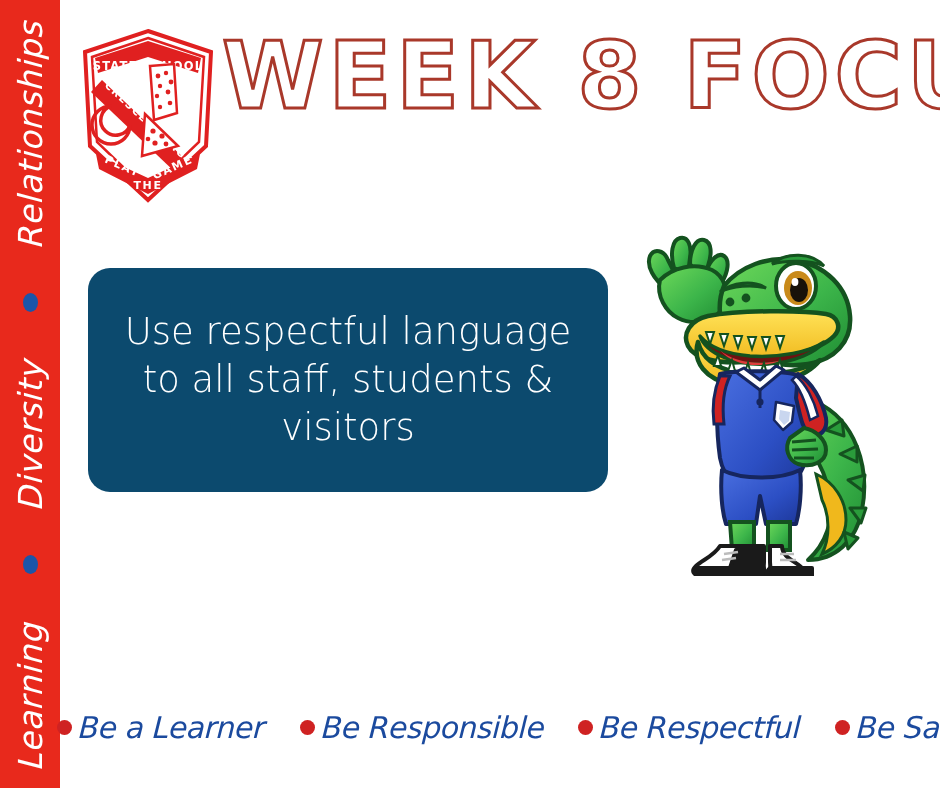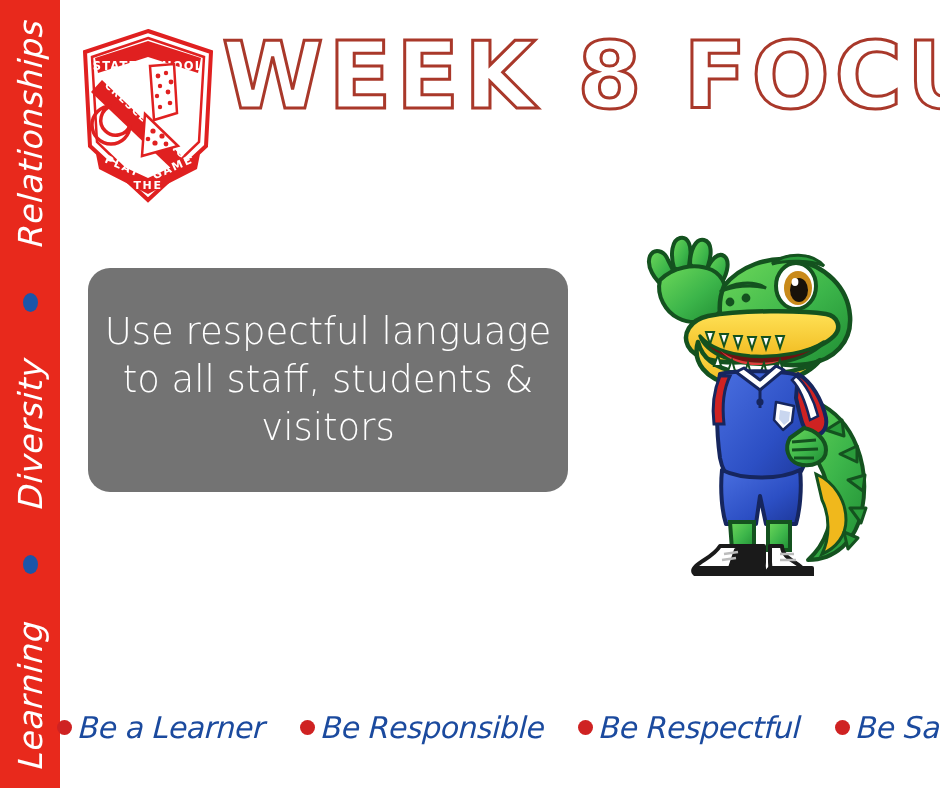--- a/index.html
+++ b/index.html
@@ -87,23 +87,23 @@
     text-stroke: 3px #a9382a;
     white-space: nowrap;
     line-height: 1;
   }
 
   
   #message-panel {
     position: absolute;
     left: 88px;
     top: 268px;
-    width: 480px;
+    width: 520px;
     height: 224px;
-    background: #737373;
+    background: #0c4a6e;
     border-radius: 22px;
     display: flex;
     align-items: center;
     justify-content: center;
     box-sizing: border-box;
     padding: 10px 14px;
   }
   #message-text {
     color: #ffffff;
     font-family: "DejaVu Sans", sans-serif;

